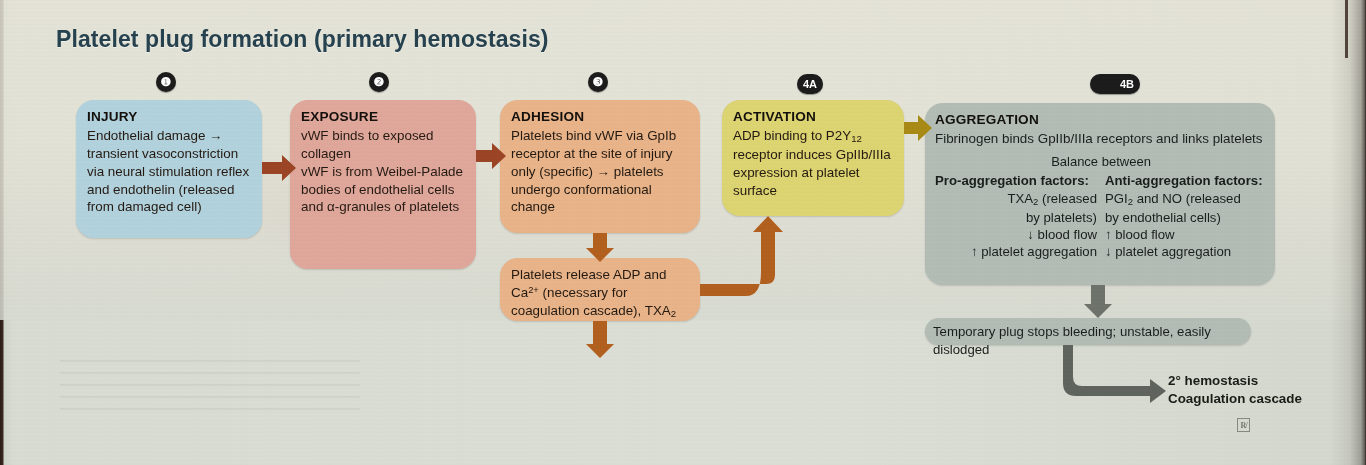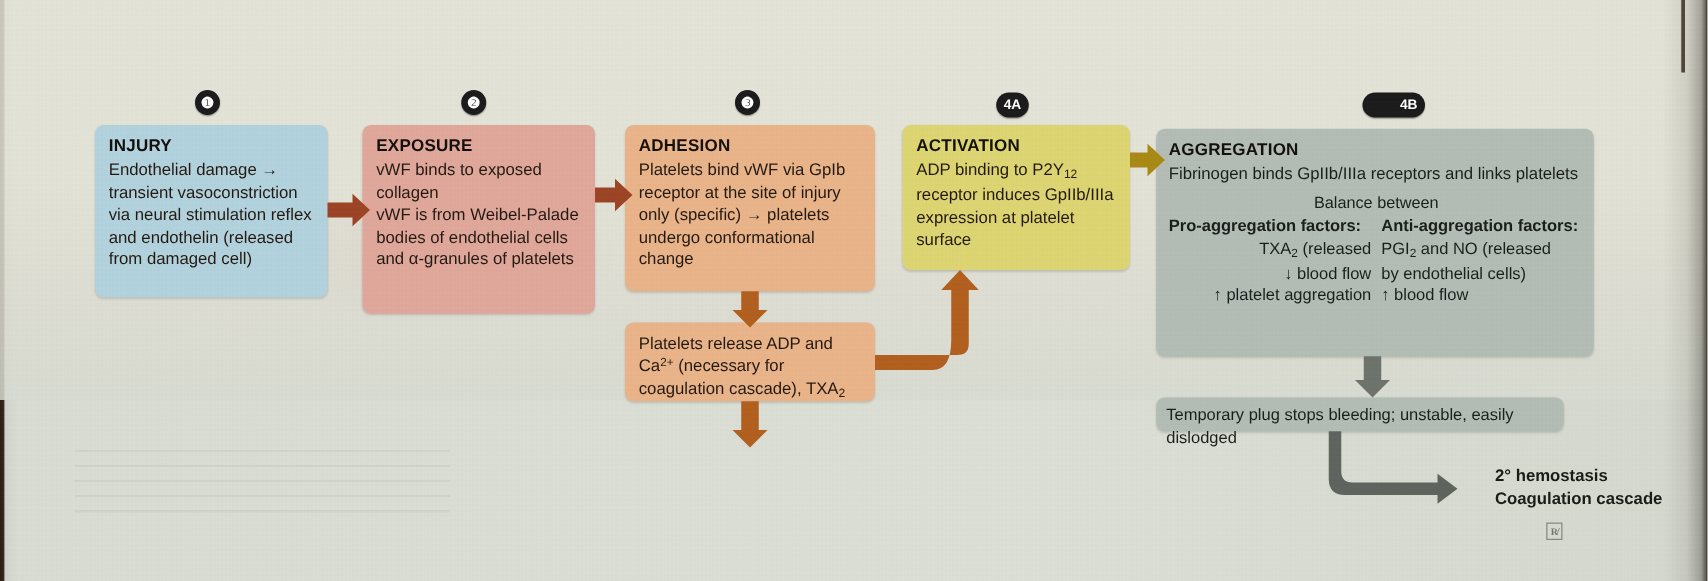--- a/index.html
+++ b/index.html
@@ -49,21 +49,21 @@
   .badge{
     position:absolute;width:20px;height:20px;border-radius:50%;
     background:#1c1c1c;color:#fff;font-size:12px;font-weight:bold;
     display:flex;align-items:center;justify-content:center;
     line-height:1;box-shadow:0 1px 1px rgba(0,0,0,.35);
   }
   .badge.wide{width:26px;height:20px;border-radius:10px;font-size:11px;}
 
   
   .box{
-    position:absolute;border-radius:7px;
+    position:absolute;border-radius:18px;
     box-sizing:border-box;
     font-size:13.4px;line-height:1.33;color:#241a12;
     padding:8px 10px 9px 11px;
     box-shadow:0 1px 2px rgba(0,0,0,.14);
   }
   .box .hd{font-weight:bold;font-size:13.6px;letter-spacing:.2px;display:block;margin-bottom:1px;color:#14110d;}
   .b-injury{background:#b2d2dd;}
   .b-exposure{background:#e0a79b;}
   .b-adhesion,.b-sub{background:#e9b489;}
   .b-activation{background:#ddd472;}
@@ -90,33 +90,34 @@
   }
 </style>
 </head>
 <body>
 
 <div id="page">
   <div id="page-top-wash"></div>
   <div id="bleed1"></div>
   <div id="bleed2"></div>
 
+  <div id="title">Platelet plug formation (primary hemostasis)</div>
 
   <div class="badge" style="left:156px;top:72px;">❶</div>
   <div class="badge" style="left:369px;top:72px;">❷</div>
   <div class="badge" style="left:588px;top:72px;">❸</div>
   <div class="badge wide" style="left:797px;top:74px;text-align:right;">4A</div>
   <div class="badge wide" style="left:1090px;top:74px;padding-left:24px;">4B</div>
 
   <div class="box b-injury" style="left:76px;top:100px;width:186px;height:138px;">
     <span class="hd">INJURY</span>
     <span>Endothelial damage → transient vasoconstriction via neural stimulation reflex and endothelin (released from damaged cell)</span>
   </div>
 
-  <div class="box b-exposure" style="left:290px;top:100px;width:186px;height:151px;">
+  <div class="box b-exposure" style="left:290px;top:100px;width:186px;height:169px;">
     <span class="hd">EXPOSURE</span>
     <span style="white-space:pre-line">vWF binds to exposed collagen
 vWF is from Weibel-Palade bodies of endothelial cells and α-granules of platelets</span>
   </div>
 
   <div class="box b-adhesion" style="left:500px;top:100px;width:200px;height:133px;">
     <span class="hd">ADHESION</span>
     <span>Platelets bind vWF via GpIb receptor at the site of injury only (specific) → platelets undergo conformational change</span>
   </div>
 
@@ -126,44 +127,46 @@
   </div>
 
   <div class="box b-aggregation" style="left:925px;top:103px;width:350px;height:182px;padding:8px 8px 8px 10px;">
     <span class="hd">AGGREGATION</span>
     <span>Fibrinogen binds GpIIb/IIIa receptors and links platelets</span>
     <div class="agg-center">Balance between</div>
     <div class="agg-cols">
       <div class="agg-col left">
         <span class="ch">Pro-aggregation factors:</span>
         <div><span>TXA</span><sub>2</sub><span> (released</span></div>
+        <div>by platelets)</div>
         <div>↓ blood flow</div>
         <div>↑ platelet aggregation</div>
       </div>
       <div class="agg-col right">
         <span class="ch">Anti-aggregation factors:</span>
         <div><span>PGI</span><sub>2</sub><span> and NO (released</span></div>
         <div>by endothelial cells)</div>
         <div>↑ blood flow</div>
+        <div>↓ platelet aggregation</div>
       </div>
     </div>
   </div>
 
   <div class="box b-sub" style="left:500px;top:258px;width:200px;height:63px;">
     <div>Platelets release ADP and</div>
     <div><span>Ca</span><sup>2+</sup><span> (necessary for</span></div>
     <div><span>coagulation cascade), TXA</span><sub>2</sub></div>
   </div>
 
 
   <div class="box b-grey" style="left:925px;top:318px;width:326px;height:27px;padding:5px 8px;font-size:13.2px;">
     <span>Temporary plug stops bleeding; unstable, easily dislodged</span>
   </div>
 
-  <div style="position:absolute;left:1168px;top:372px;font-size:13.4px;line-height:1.35;font-weight:bold;color:#1b1b18;margin-left:28px;">
+  <div style="position:absolute;left:1168px;top:372px;font-size:13.4px;line-height:1.35;font-weight:bold;color:#1b1b18;">
     <div>2° hemostasis</div>
     <div>Coagulation cascade</div>
   </div>
   <div id="rx" style="left:1237px;top:418px;">R̸</div>
 
   <svg style="position:absolute;left:0;top:0;width:1366px;height:465px;pointer-events:none;">
 
     <g>
       <path d="M262,162 L282,162 L282,155 L296,168 L282,181 L282,174 L262,174 Z" fill="#9c4526"></path>
     </g>

